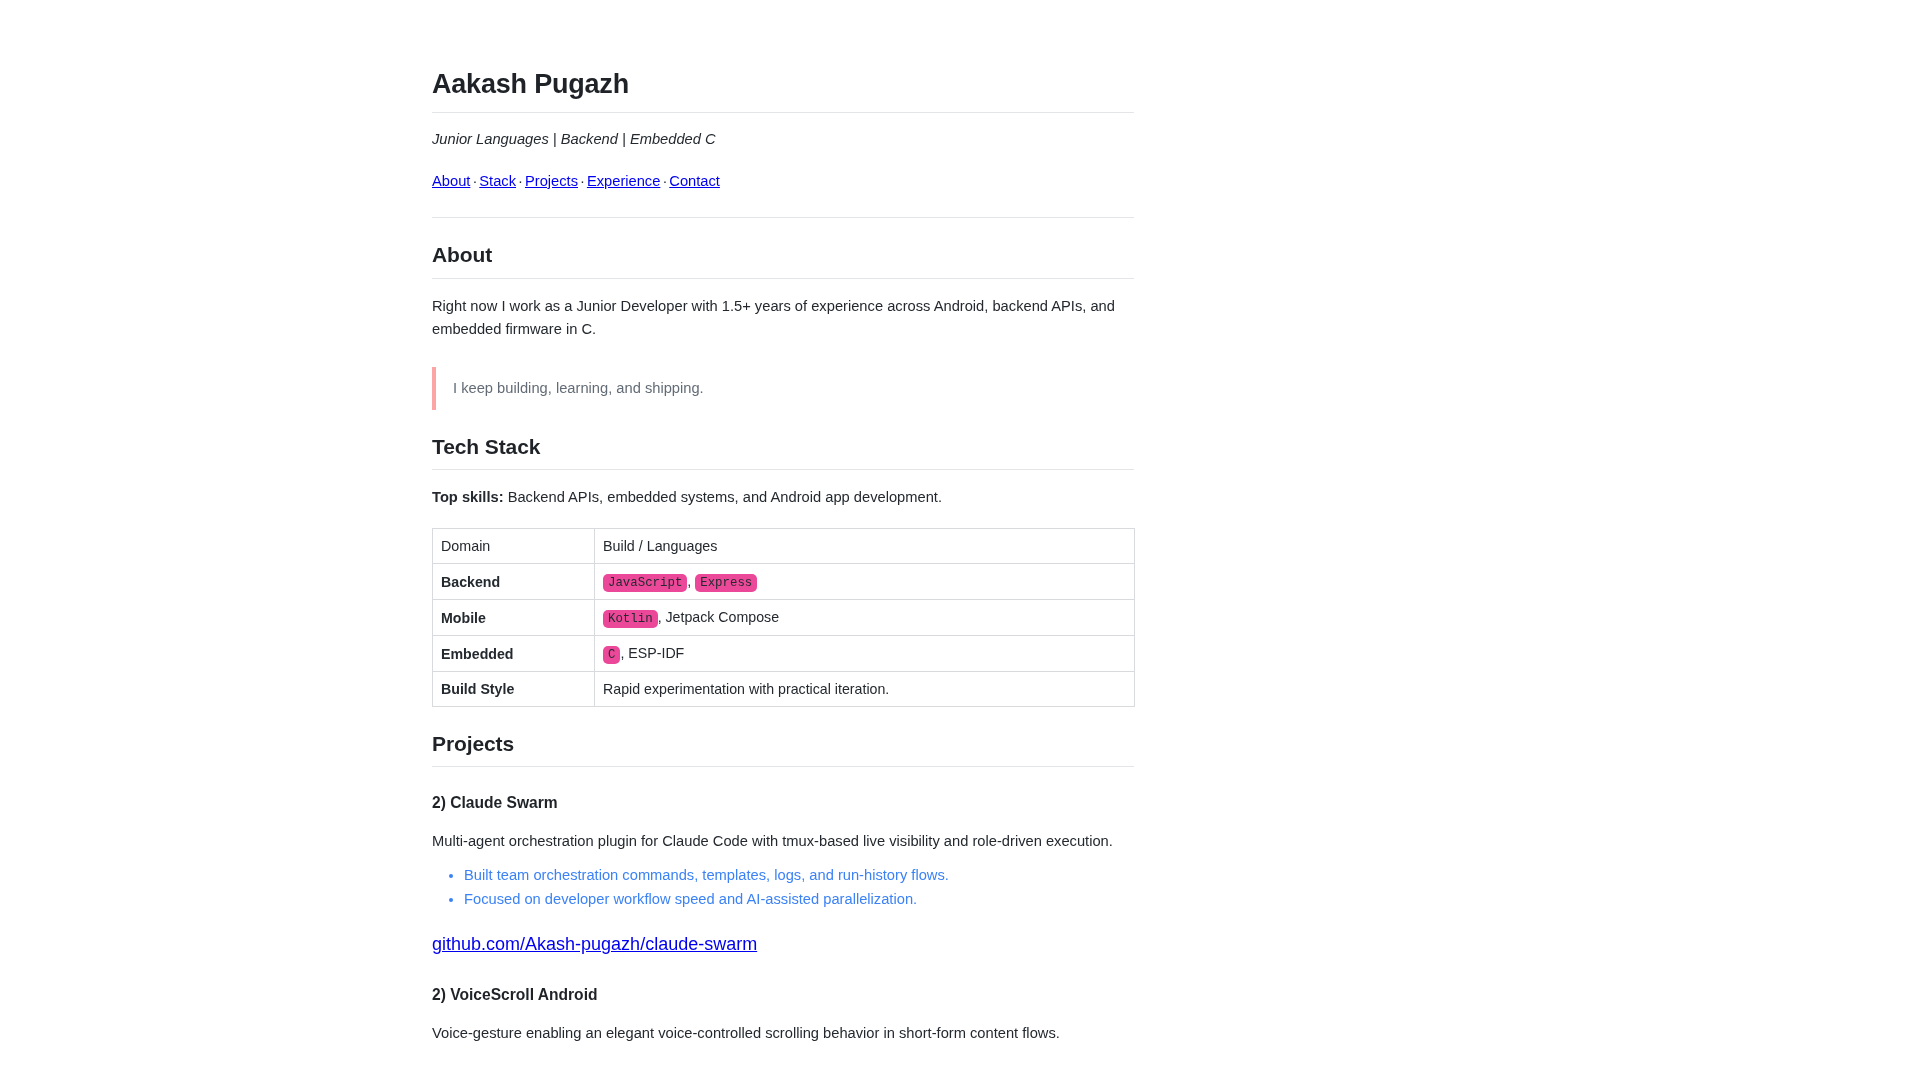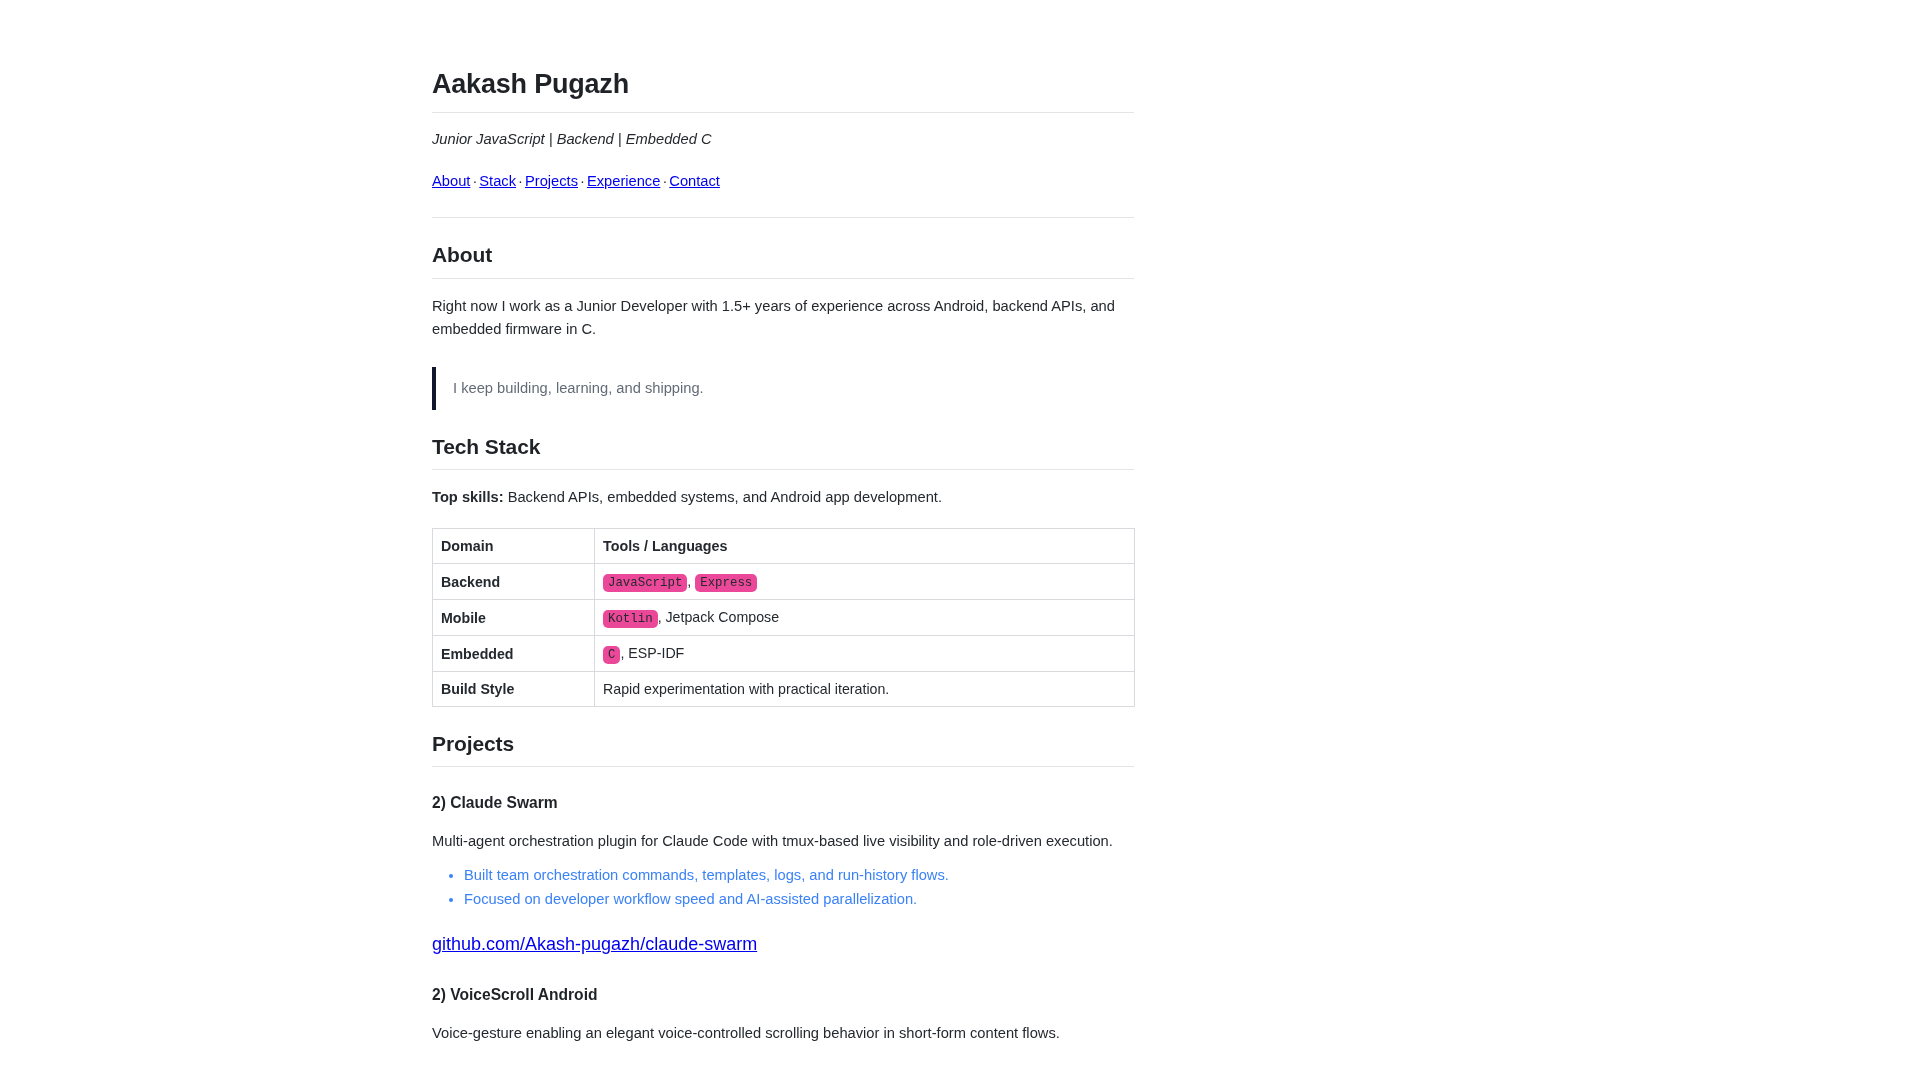--- a/index.html
+++ b/index.html
@@ -82,21 +82,21 @@
   p.body-text {
     font-size: 14.7px;
     line-height: 1.57;
     color: #24292f;
     margin: 16px 0 0 0;
   }
 
   blockquote.quote {
     margin: 26px 0 0 0;
     padding: 10px 0 10px 17px;
-    border-left: 4px solid #0f172a;
+    border-left: 4px solid #fca5a5;
     color: #636c76;
     font-size: 14.7px;
     line-height: 1.57;
   }
   blockquote.quote p { margin: 0; }
 
   table.stack-table {
     border-collapse: collapse;
     margin: 19px 0 0 0;
     width: 702px;
@@ -106,21 +106,21 @@
   table.stack-table th,
   table.stack-table td {
     border: 1px solid #d8dade;
     padding: 9px 10px 9px 8px;
     text-align: left;
     vertical-align: middle;
     height: 34px;
     color: #24292f;
   }
   table.stack-table th {
-    font-weight: bold;
+    font-weight: normal;
     font-size: 14.3px;
   }
   table.stack-table td.domain-cell {
     font-weight: bold;
   }
   table.stack-table col.c1 { width: 162px; }
   table.stack-table col.c2 { width: 540px; }
 
   code.inline {
     font-family: "Liberation Mono", "DejaVu Sans Mono", monospace;
@@ -166,21 +166,21 @@
   }
 </style>
 </head>
 <body>
 
 <div class="page">
   <div class="content">
 
     <h1 class="doc-title">Aakash Pugazh</h1>
 
-    <p class="tagline">Junior JavaScript | Backend | Embedded C</p>
+    <p class="tagline">Junior Languages | Backend | Embedded C</p>
 
     <nav class="navlinks">
       <a href="#">About</a><span class="sep">·</span><a href="#">Stack</a><span class="sep">·</span><a href="#">Projects</a><span class="sep">·</span><a href="#">Experience</a><span class="sep">·</span><a href="#">Contact</a>
     </nav>
 
     <hr class="rule">
 
     <h2 class="section">About</h2>
 
     <p class="body-text">Right now I work as a Junior Developer with 1.5+ years of experience across Android, backend APIs, and embedded firmware in C.</p>
@@ -194,21 +194,21 @@
     <p class="body-text"><strong>Top skills:</strong> <span>Backend APIs, embedded systems, and Android app development.</span></p>
 
     <table class="stack-table">
       <colgroup>
           <col class="c1">
           <col class="c2">
         </colgroup>
       <thead>
         <tr>
           <th>Domain</th>
-          <th>Tools / Languages</th>
+          <th>Build / Languages</th>
         </tr>
       </thead>
       <tbody>
           <tr>
             <td class="domain-cell">Backend</td>
             <td><code class="inline">JavaScript</code><span>, </span><code class="inline">Express</code></td>
           </tr>
           <tr>
             <td class="domain-cell">Mobile</td>
             <td><code class="inline">Kotlin</code><span>, Jetpack Compose</span></td>

